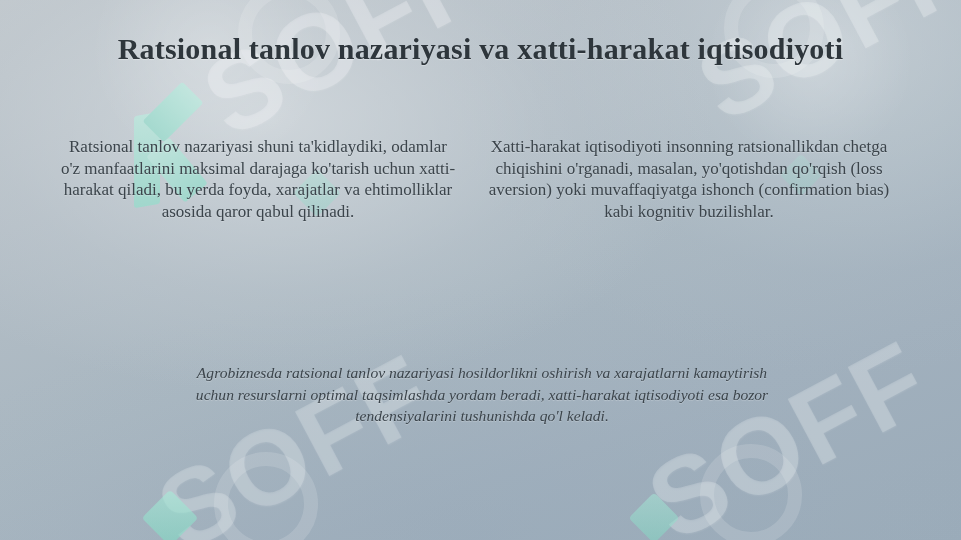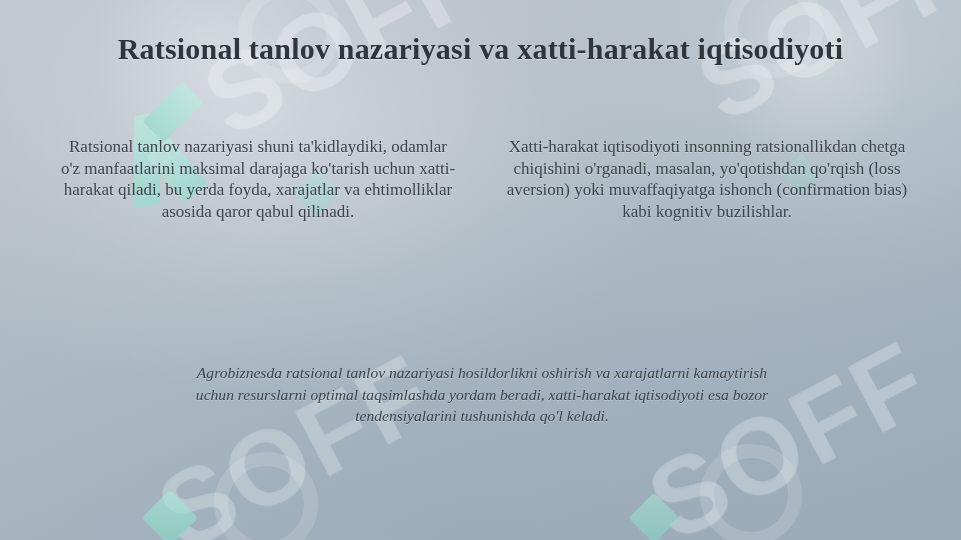--- a/index.html
+++ b/index.html
@@ -105,21 +105,21 @@
   .col {
     position: absolute;
     top: 136px;
     font-size: 17px;
     line-height: 21.5px;
     color: #3b444b;
     text-align: center;
     text-shadow: 0 1px 1px rgba(255,255,255,0.28);
   }
   .col-left  { left: 60px;  width: 396px; }
-  .col-right { left: 474px; width: 430px; margin-left: 18px; }
+  .col-right { left: 474px; width: 430px; }
 
   .bottom-para {
     position: absolute;
     top: 362px;
     left: 180px;
     width: 604px;
     font-size: 15.6px;
     line-height: 21.5px;
     color: #3b444b;
     text-align: center;

